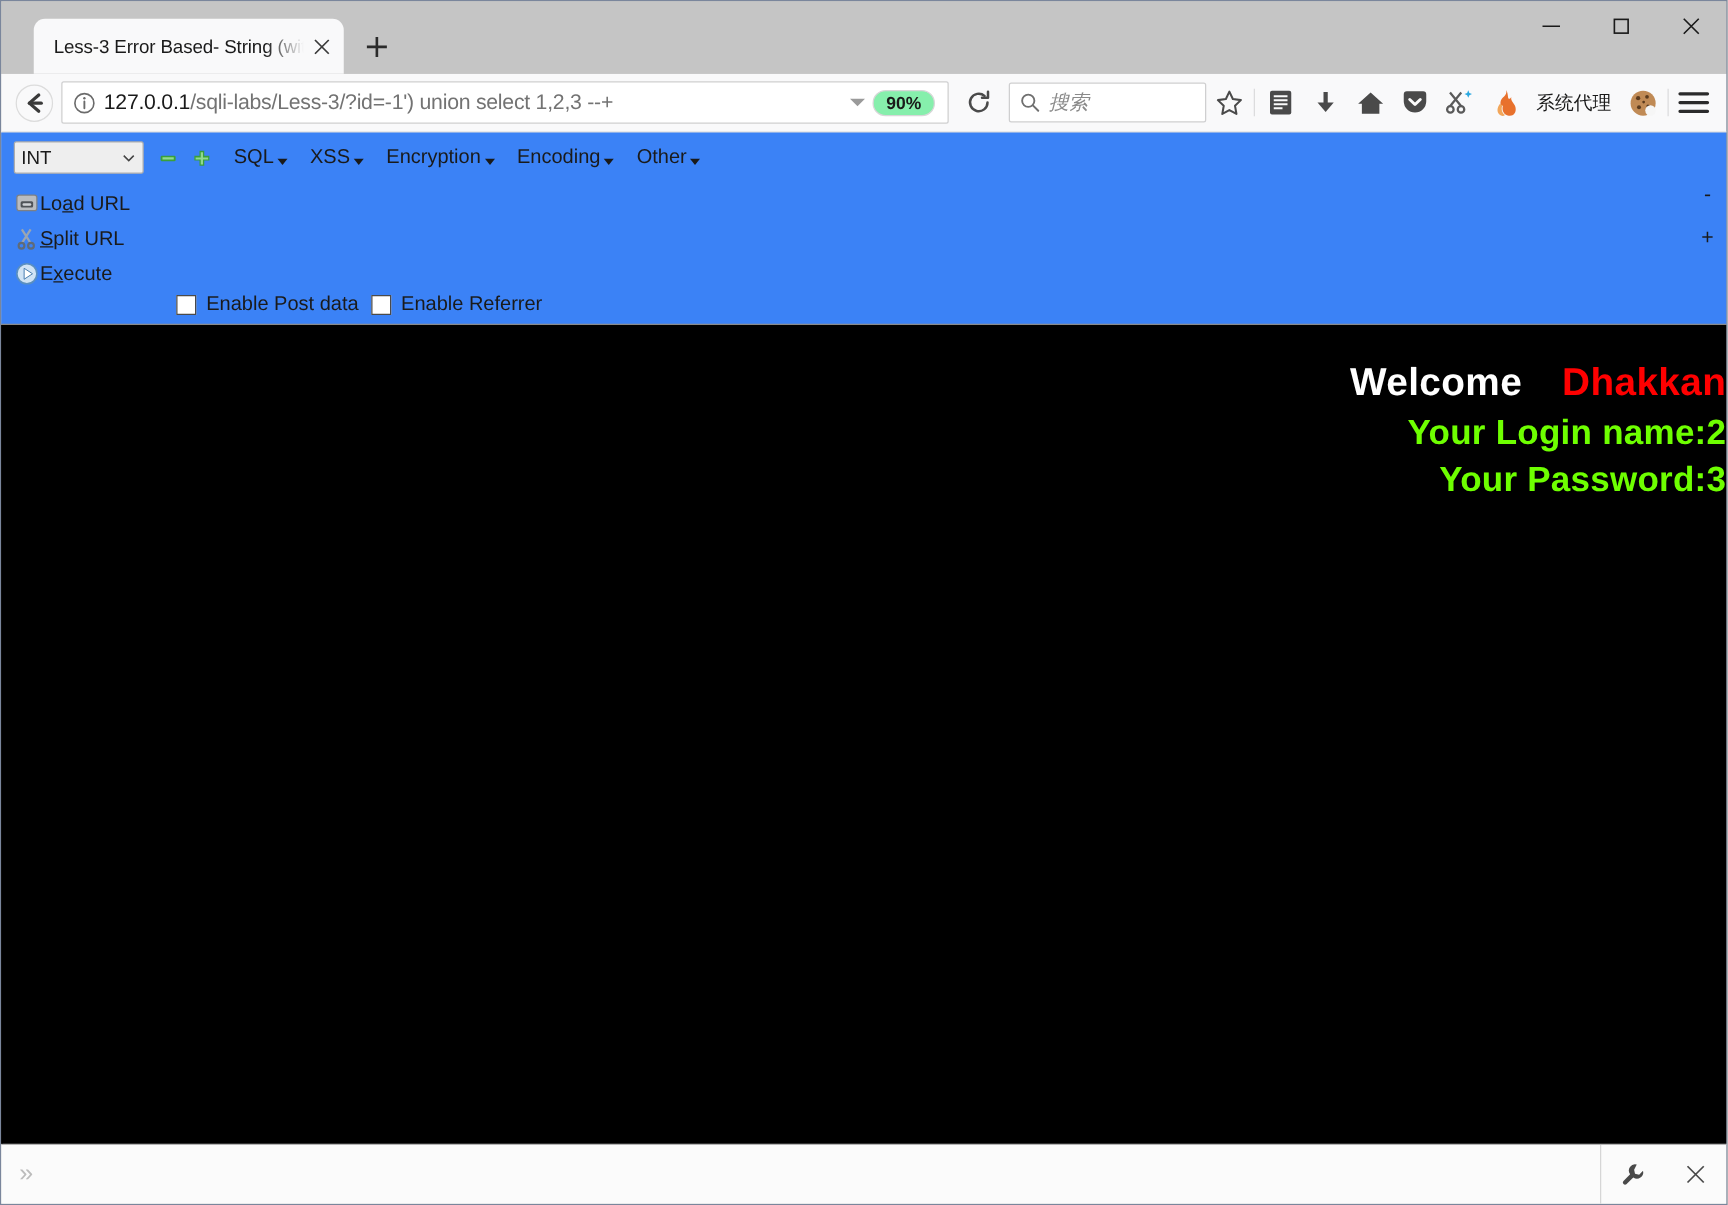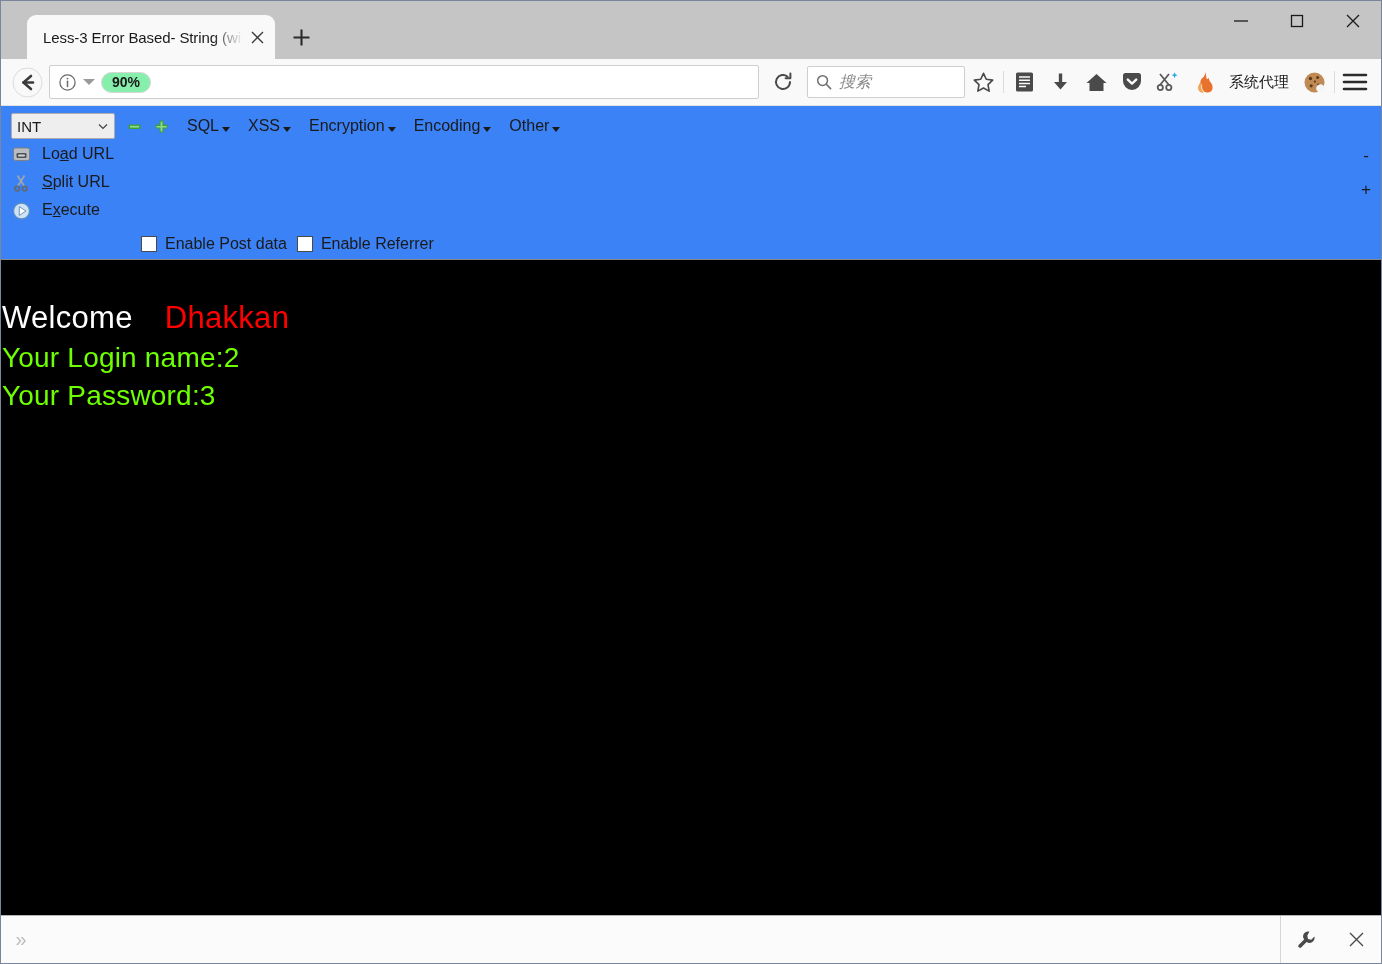--- a/index.html
+++ b/index.html
@@ -208,23 +208,22 @@
   }
 
   .hb-row2 { display: flex; padding: 0 0 0 6px; }
   .hb-actions {
     width: 126px;
     flex: 0 0 auto;
     padding-top: 2px;
   }
   .hb-action {
     display: flex;
-    align-items: flex-start;
+    align-items: flex-end;
     height: 28px;
-    gap: 10px;
     padding-left: 4px;
   }
   .hb-action-label {
     font-size: 16px;
     color: #1a1a1a;
   }
   .hb-action-label u { text-decoration: underline; }
   .hb-textarea {
     flex: 1 1 auto;
     height: 83px;
@@ -281,23 +280,24 @@
 
   
   .content {
     flex: 1 1 auto;
     background: #000000;
     position: relative;
     overflow: hidden;
     border-left: 1px solid #000;
   }
   .welcome-block {
-    text-align: left;
-    padding-top: 40px;
+    text-align: right;
+    padding-top: 28px;
     font-family: "Liberation Sans", sans-serif;
+    font-weight: bold;
   }
   .welcome-line1 {
     font-size: 31px;
     color: #ffffff;
     letter-spacing: 0.3px;
   }
   .welcome-line1 .name {
     color: #ff0000;
     margin-left: 32px;
   }
@@ -413,20 +413,23 @@
     </div>
 
     <div class="urlbar">
       <span>
         <svg width="19" height="19" viewBox="0 0 19 19">
           <circle cx="9.5" cy="9.5" r="7.6" fill="none" stroke="#6b6b6b" stroke-width="1.3"></circle>
           <circle cx="9.5" cy="5.6" r="0.95" fill="#6b6b6b"></circle>
           <path d="M9.5 8.2 V13.6" stroke="#6b6b6b" stroke-width="1.5" stroke-linecap="round"></path>
         </svg>
       </span>
+      <span class="url-text">
+        <b>127.0.0.1</b><span>/sqli-labs/Less-3/</span><span>?id=-1') union select 1,2,3 --+</span>
+      </span>
       <span class="url-caret">
         <svg width="14" height="10" viewBox="0 0 14 10">
             <path d="M1 2 L7 8 L13 2 Z" fill="#9a9a9a"></path>
           </svg>
       </span>
       <span class="zoom-pill">90%</span>
     </div>
 
     <div class="navbtn">
       <svg width="22" height="22" viewBox="0 0 22 22">

